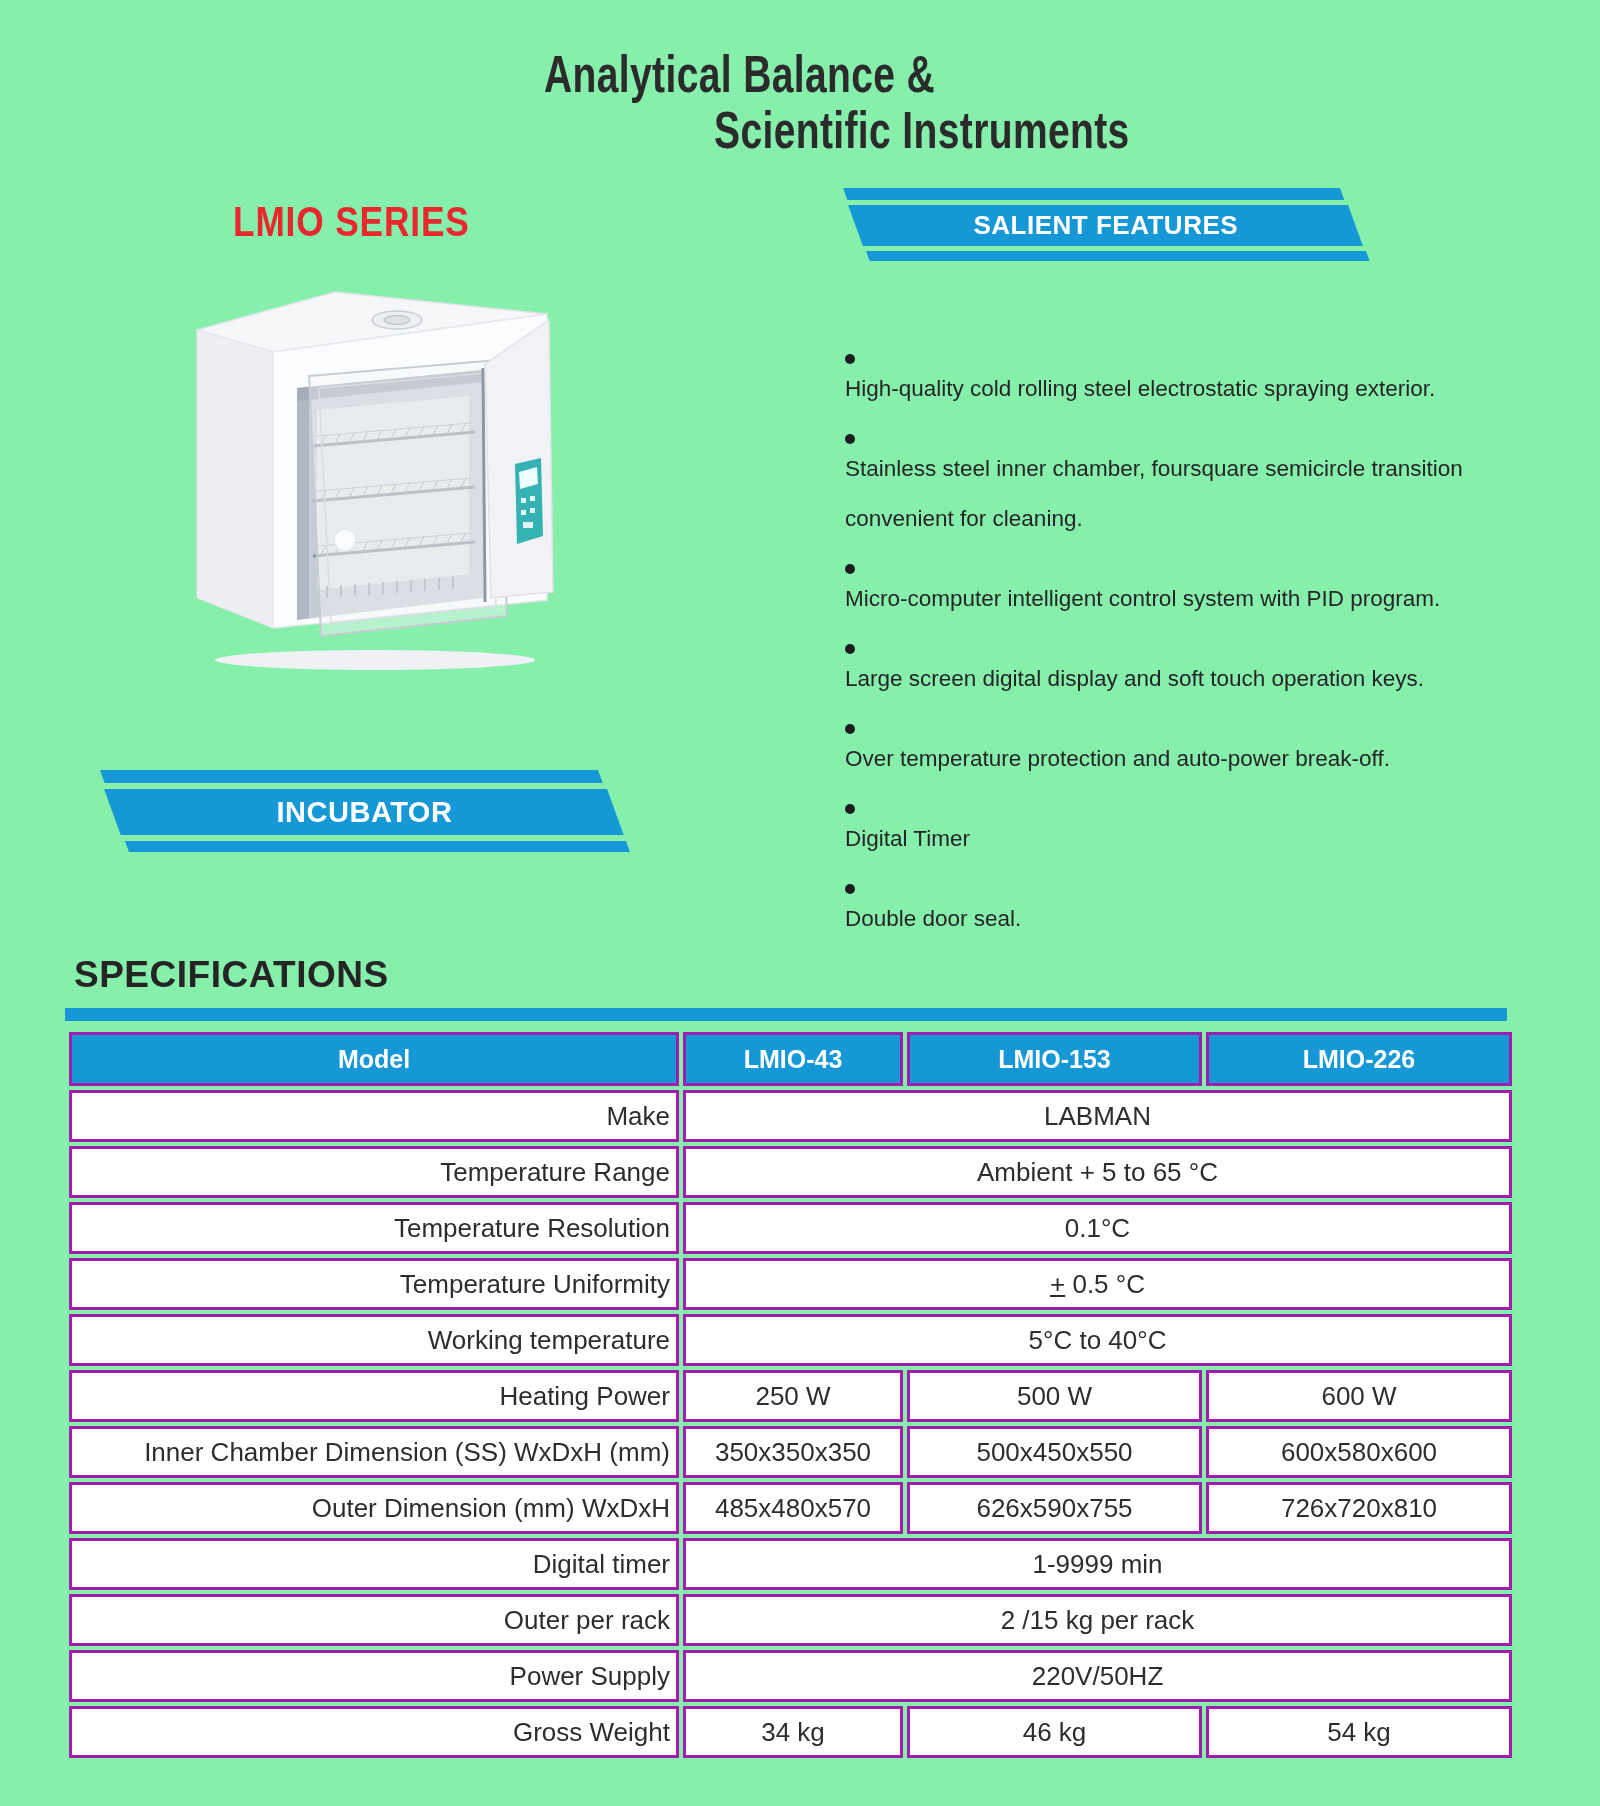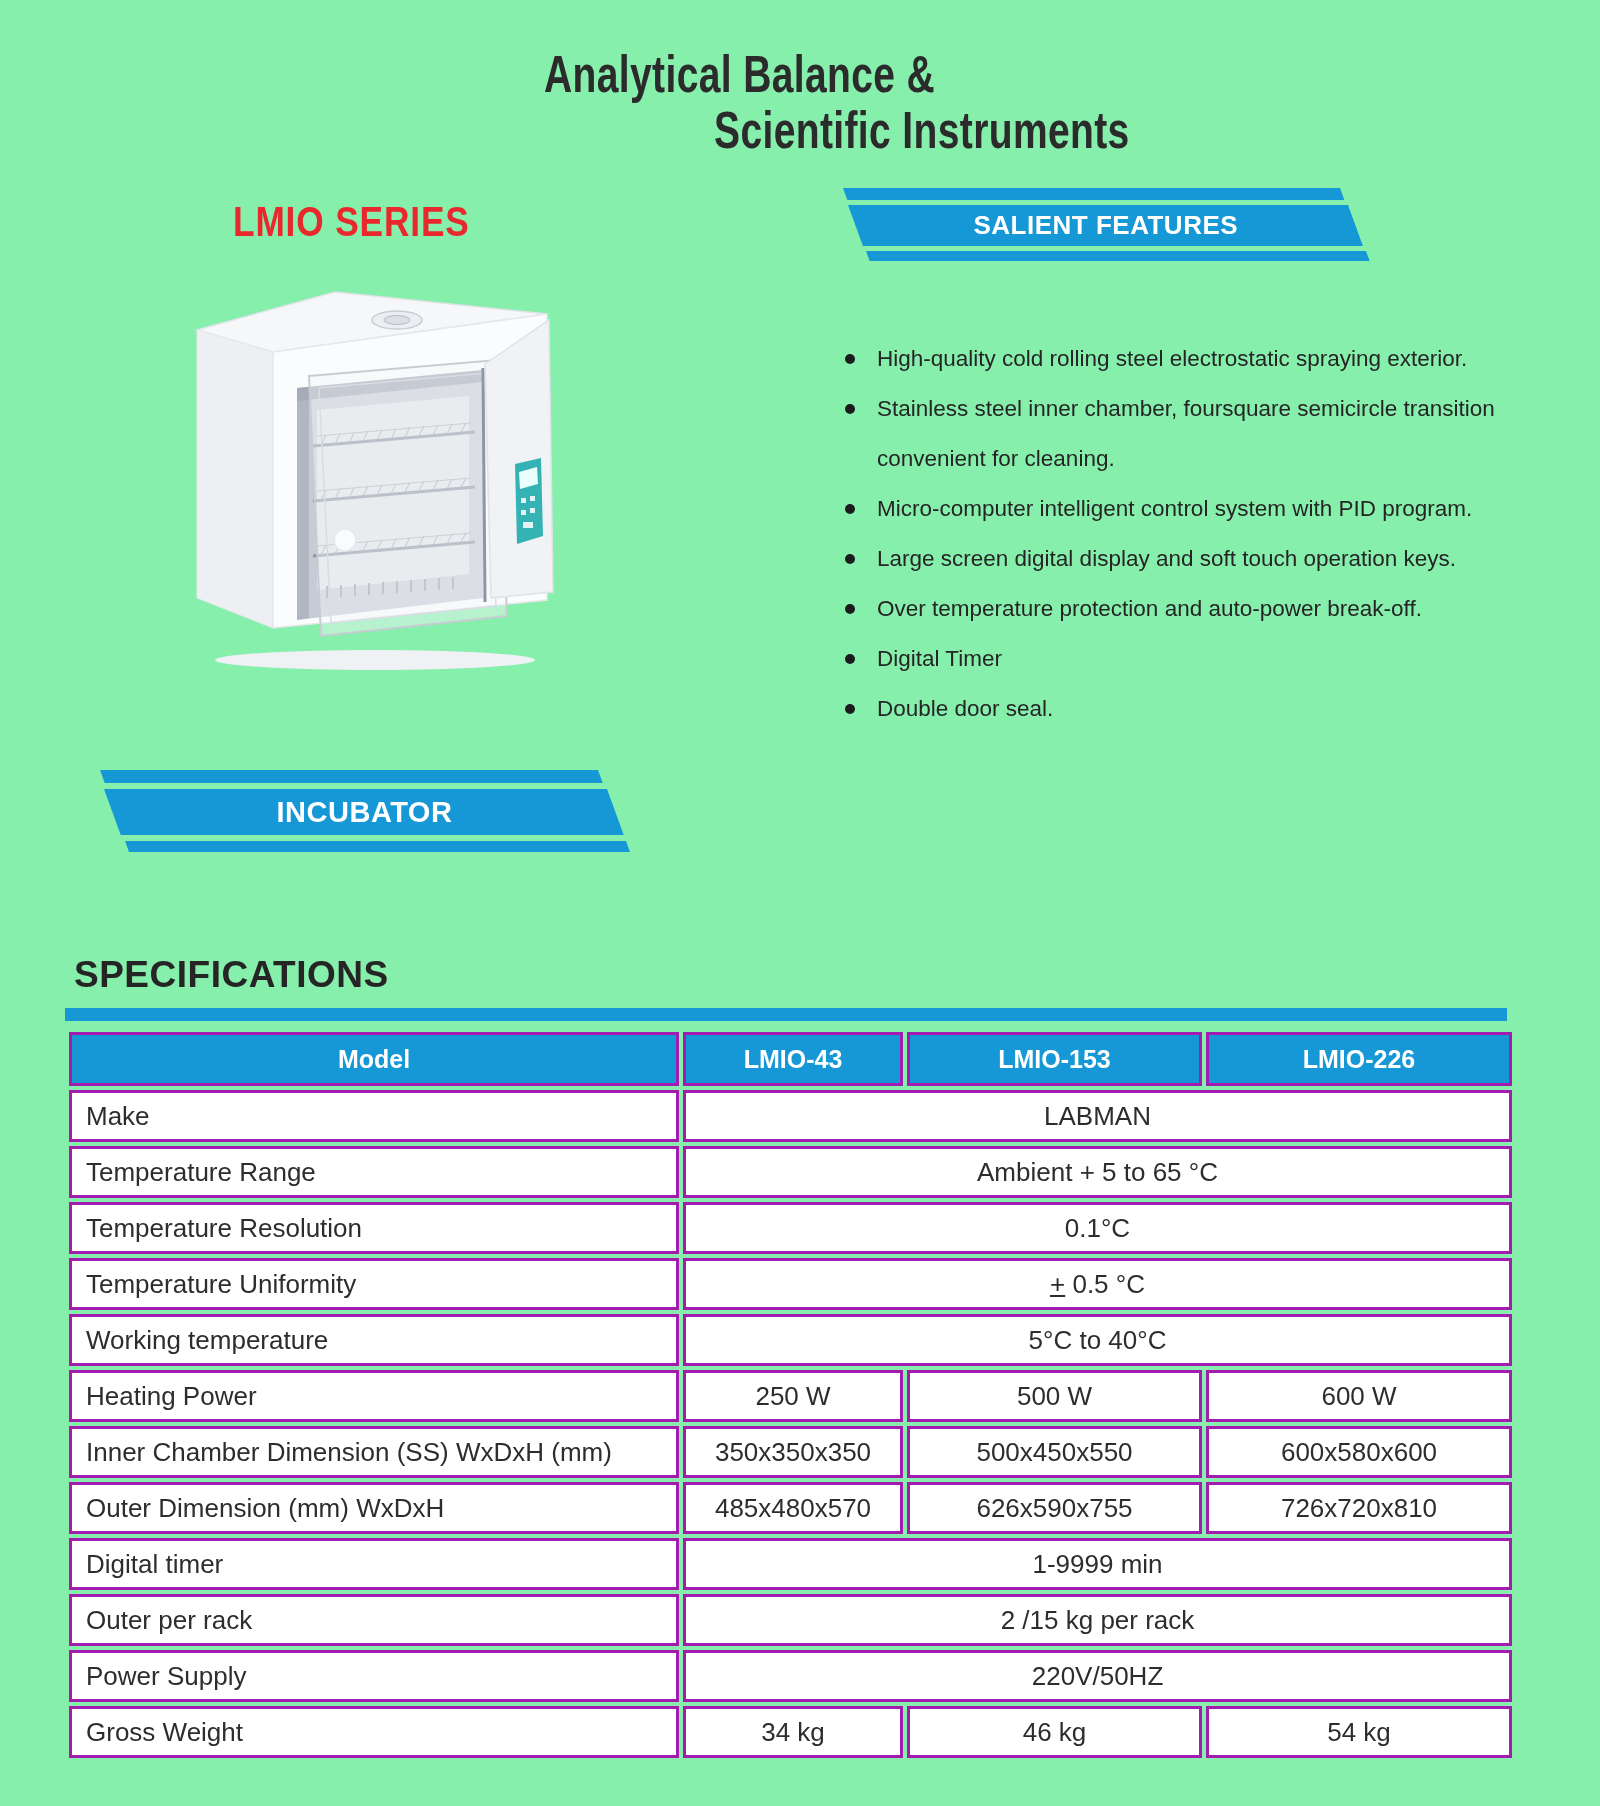--- a/index.html
+++ b/index.html
@@ -29,35 +29,35 @@
   #incubator-banner .main{margin-left:6px;margin-top:6px;width:503px;height:46px;}
   #incubator-banner .main > span{font-size:29px;}
   #incubator-banner .s2{margin-left:27px;margin-top:6px;width:501px;height:11px;}
   #salient-banner{left:843px;top:188px;width:520px;}
   #salient-banner .s1{margin-left:0;width:497px;height:12px;}
   #salient-banner .main{margin-left:5px;margin-top:5px;width:500px;height:41px;}
   #salient-banner .main > span{font-size:26px;}
   #salient-banner .s2{margin-left:23px;margin-top:5px;width:500px;height:10px;}
   
   #features{position:absolute;left:845px;top:334px;width:695px;list-style:none;margin:0;padding:0;}
-  #features li{display:flex;align-items:flex-start;font-size:22.5px;line-height:50px;color:#252525;}
+  #features li{display:flex;align-items:flex-start;font-size:22.5px;line-height:50px;color:#252525;flex-direction:column;}
   #features .dot{width:10px;min-width:10px;height:10px;border-radius:50%;background:#1c1c1c;
     margin-top:20px;margin-right:22px;}
   #features .txt{white-space:pre-line;}
   
   #spec-heading{position:absolute;left:74px;top:954px;font-size:37px;font-weight:bold;color:#252525;
     letter-spacing:0.5px;}
   #spec-stripe{position:absolute;left:65px;top:1008px;width:1442px;height:13px;background:#1598d5;}
   #spec-table{position:absolute;left:65px;top:1028px;border-collapse:separate;border-spacing:4px;
     table-layout:fixed;width:1445px;}
   #spec-table th,#spec-table td{border:3px solid #a21caf;}
   #spec-table th{background:#1598d5;color:#ffffff;font-weight:bold;font-size:25px;height:48px;
     text-align:center;padding:0;}
   #spec-table td{background:#ffffff;font-size:26px;color:#2d2d2d;height:46px;padding:0 6px;}
-  #spec-table td.lbl{text-align:left;padding-left:14px;}
+  #spec-table td.lbl{text-align:right;padding-left:14px;}
   #spec-table td.val,#spec-table td.spanv{text-align:center;}
   #spec-table u{text-decoration:underline;}
 </style>
 </head>
 <body>
 
 <div id="page">
 
   <div id="title1" class="title-line">Analytical Balance &amp;</div>
   <div id="title2" class="title-line">Scientific Instruments</div>

